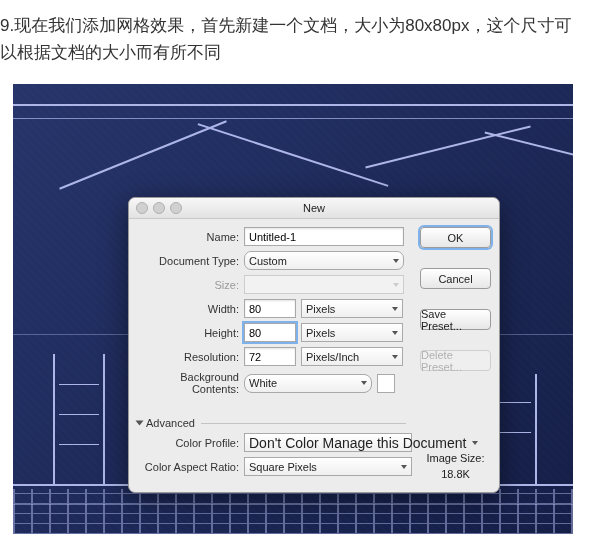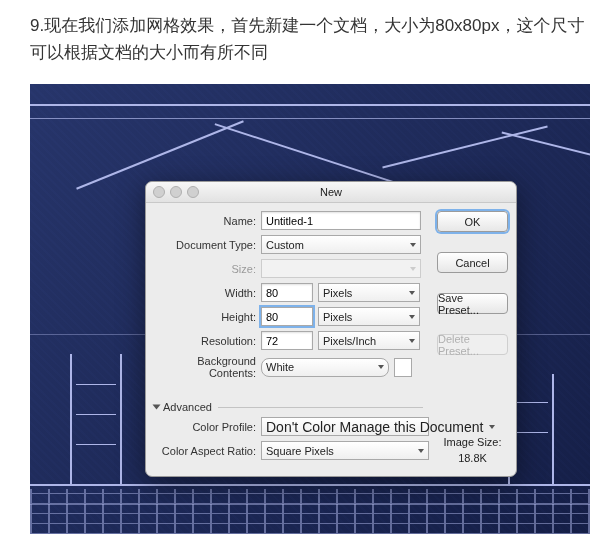--- a/index.html
+++ b/index.html
@@ -3,21 +3,21 @@
 <meta charset="utf-8">
 <style>
   body {
     margin: 0;
     padding: 0;
     width: 600px;
     font-family: "Microsoft YaHei", "PingFang SC", sans-serif;
     background: #fff;
   }
   .page {
-    padding: 12px 14px 0 30px;
+    padding: 12px 14px 0 0;
   }
   .caption {
     font-size: 17px;
     line-height: 1.6;
     color: #333;
     margin-bottom: 18px;
   }
   .image-wrap {
     position: relative;
     width: 560px;
@@ -35,21 +35,21 @@
   }
   .line {
     position: absolute;
     background: #aeb6e8;
   }
 
   
   .dialog {
     position: absolute;
     left: 115px;
-    top: 97px;
+    top: 113px;
     width: 370px;
     background: #ececec;
     border: 1px solid #9a9a9a;
     border-radius: 7px;
     box-shadow: 0 6px 28px rgba(0,0,0,.45);
     font-family: "Lucida Grande", "Helvetica Neue", Arial, sans-serif;
     font-size: 11px;
     color: #222;
   }
   .titlebar {
@@ -221,21 +221,21 @@
       <div class="dlg-body">
         <div class="form-col">
 
           <div class="row">
             <span class="lbl">Name:</span>
             <input type="text" class="wide" value="Untitled-1" style="">
           </div>
 
           <div class="row">
             <span class="lbl">Document Type:</span>
-            <div class="select med" style="width:150px;">
+            <div class="select med" style="width:150px;border-radius:7px;">
               <span>Custom</span>
                 <span class="caret"></span>
             </div>
           </div>
 
           <div class="row">
             <span class="lbl disabled">Size:</span>
             <div class="select med disabled" style="width:150px;">
               <span></span>
                 <span class="caret"></span>

